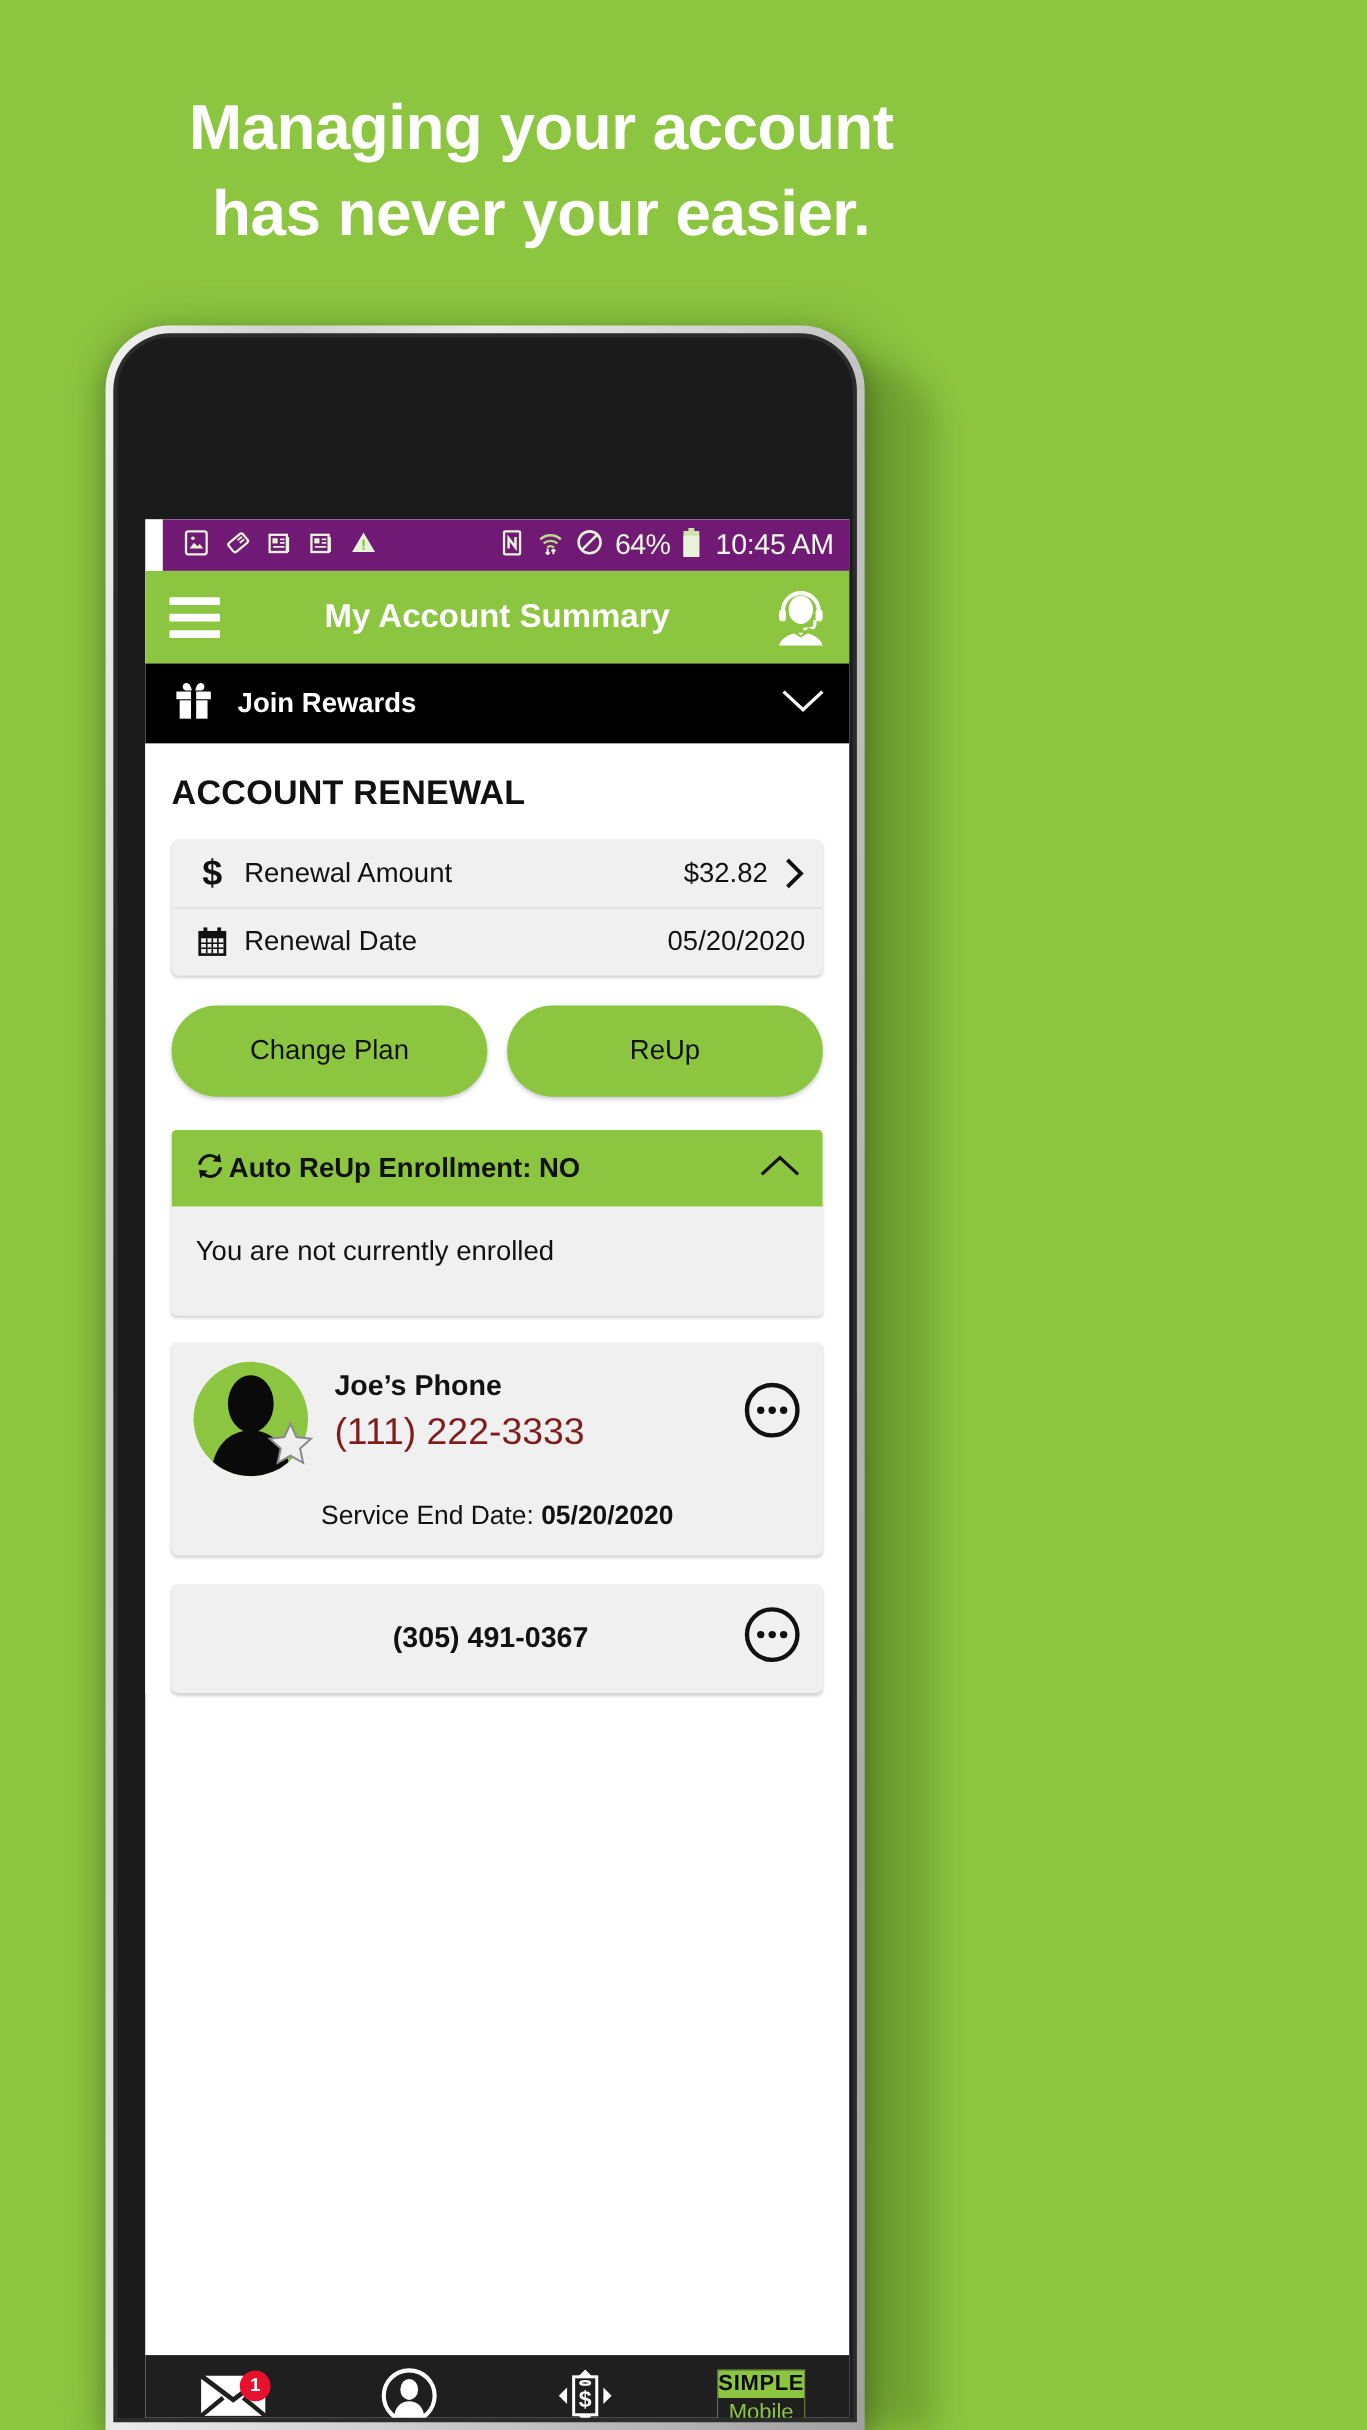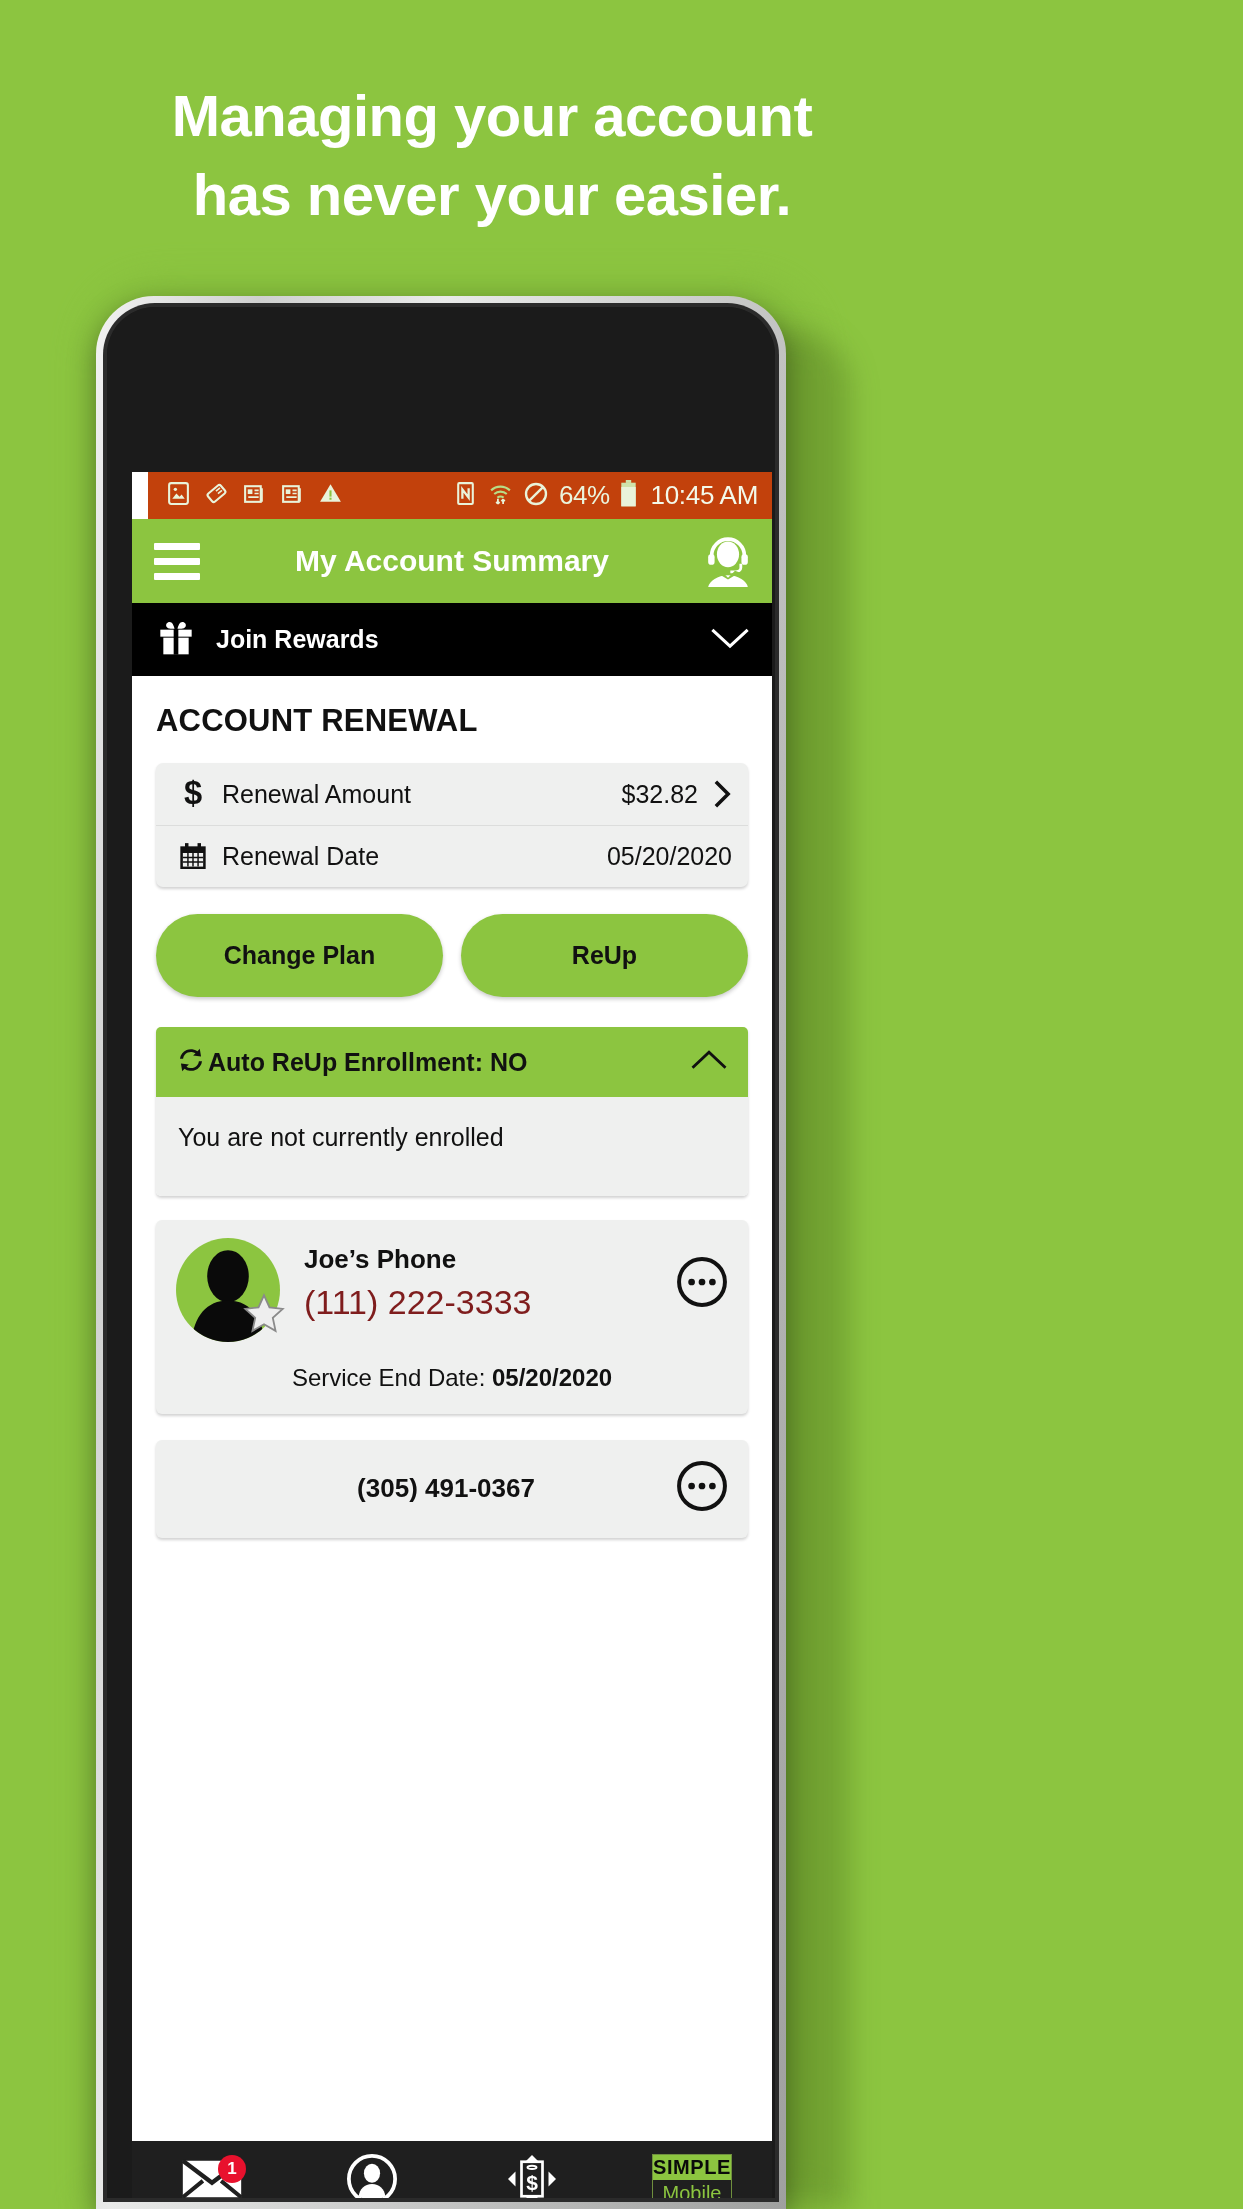--- a/index.html
+++ b/index.html
@@ -74,21 +74,21 @@
     position: absolute;
     top: 165px; left: 25px;
     width: 640px; height: 1748px;
     background: #ffffff;
     overflow: hidden;
   }
 
   
   .statusbar {
     height: 47px;
-    background: #c2410c;
+    background: #701a75;
     display: flex; align-items: center;
     padding: 0 14px 0 18px;
     color: #e9f3da;
     margin-left: 16px;
   }
   .sb-left { display: flex; align-items: center; gap: 13px; flex: 1; }
   .sb-right { display: flex; align-items: center; gap: 10px; }
   .sb-ico { display: block; }
   .sb-batt-pct {
     font-size: 26px; font-weight: 400; color: #eaf4dd; letter-spacing: -0.5px;
@@ -142,21 +142,21 @@
   .info-ico { width: 46px; display: flex; align-items: center; justify-content: center; }
   .info-label { font-size: 25px; color: #111; margin-left: 6px; flex: 1; }
   .info-value { font-size: 25px; color: #111; }
   .chev-right { margin-left: 14px; display: flex; align-items: center; }
 
   .btn-row { display: flex; gap: 18px; padding: 27px 6px 0 6px; }
   .pill-btn {
     flex: 1; height: 83px; border-radius: 42px;
     background: #8cc540; border: none;
     font-family: "Liberation Sans", sans-serif;
-    font-size: 25px; font-weight: bold; color: #111;
+    font-size: 25px; font-weight: normal; color: #111;
     cursor: pointer;
     box-shadow: 0 2px 4px rgba(0,0,0,.22);
   }
 
   .accordion {
     margin: 30px 6px 0 6px;
     border-radius: 5px; overflow: hidden;
     box-shadow: 0 2px 3px rgba(0,0,0,.18);
   }
   .acc-head {

